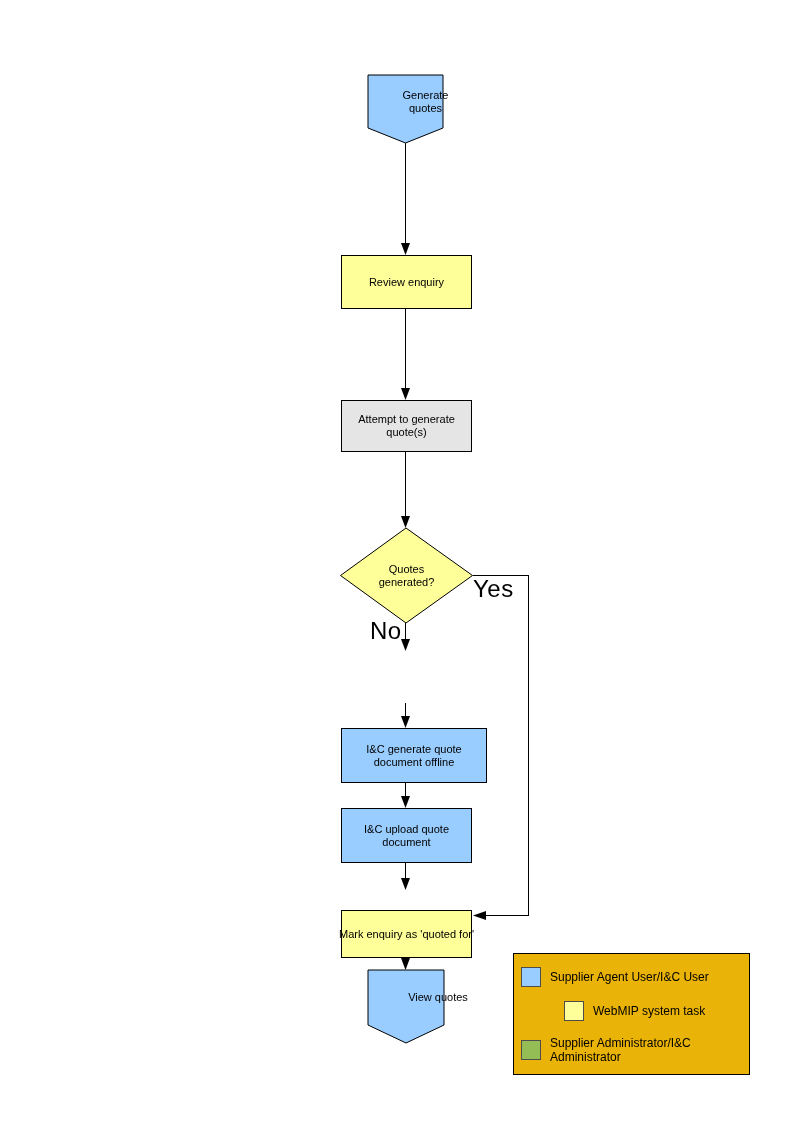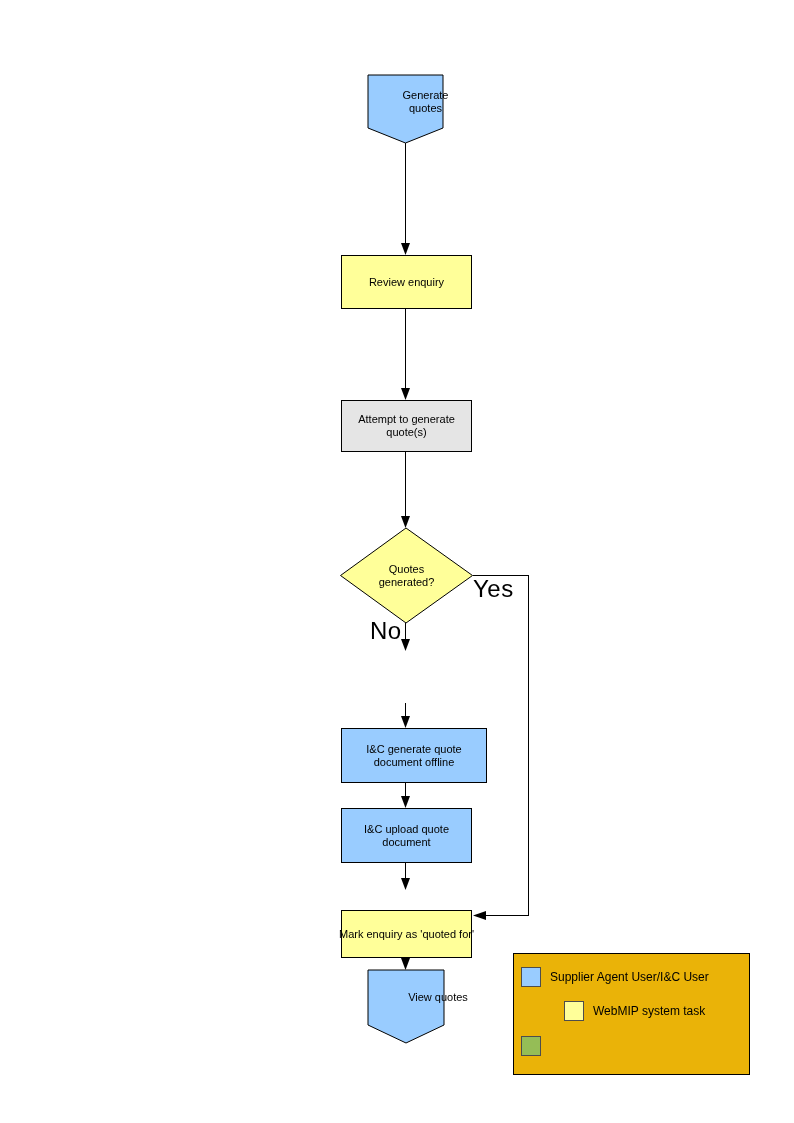--- a/index.html
+++ b/index.html
@@ -136,16 +136,17 @@
     <div class="legend-row" style="top:13px;">
       <span class="swatch" style="background-color: rgb(153, 204, 255);"></span>
       <span class="legend-label">Supplier Agent User/I&amp;C User</span>
     </div>
     <div class="legend-row" style="top:47px;padding-left:43px;">
       <span class="swatch" style="background-color: rgb(255, 255, 153);"></span>
       <span class="legend-label">WebMIP system task</span>
     </div>
     <div class="legend-row" style="top:82px;">
       <span class="swatch" style="background-color: rgb(149, 189, 86);"></span>
+      <span class="legend-label">Supplier Administrator/I&amp;C Administrator</span>
     </div>
   </div>
 
 </div>
 
 </body></html>

